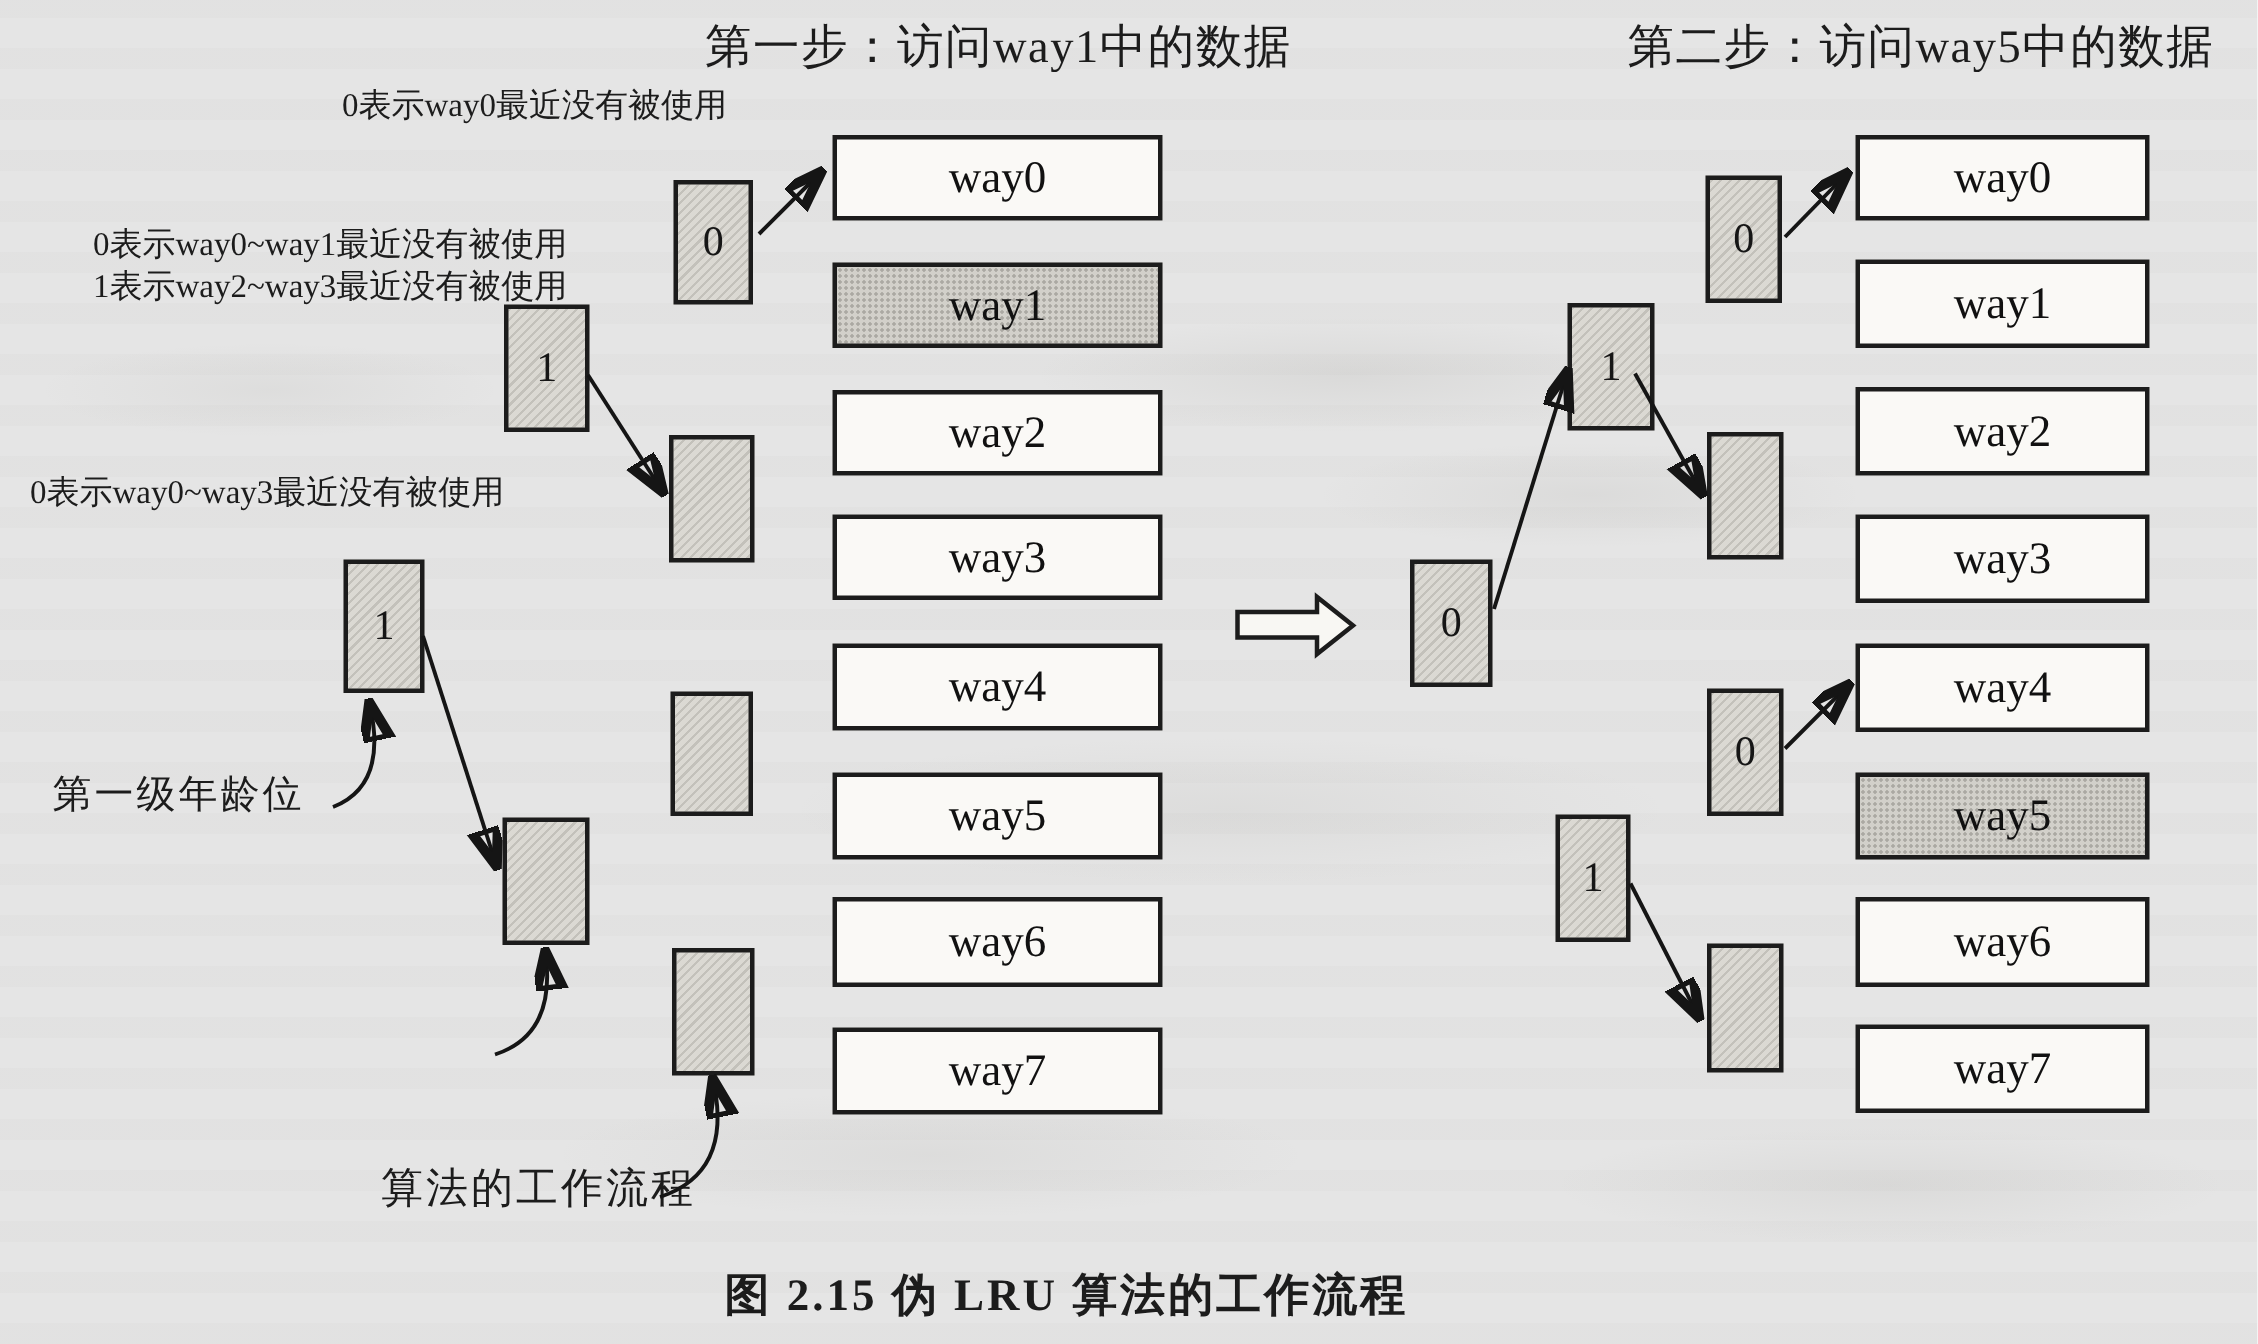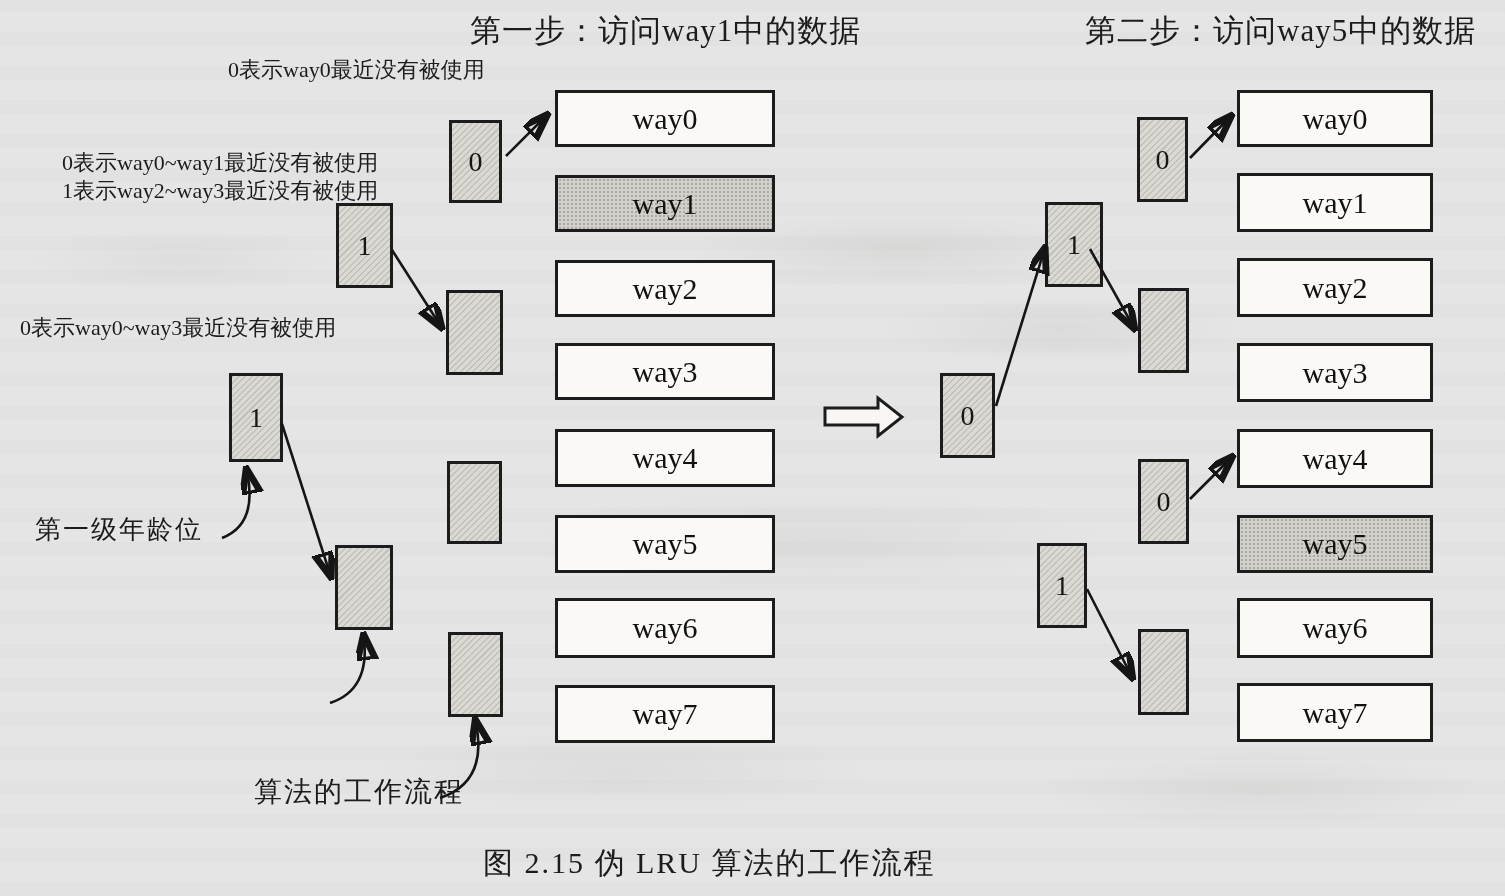--- a/index.html
+++ b/index.html
@@ -36,21 +36,21 @@
     font-size:30px;color:#111;
   }
   .way.shaded{
     background-color:#d2d0ca;
     background-image:radial-gradient(rgba(80,78,72,.30) 1px, rgba(0,0,0,0) 1.3px);
     background-size:4px 4px;
   }
   .note{position:absolute;z-index:3;font-size:22px;line-height:28px;white-space:nowrap;}
   .ptr-label{position:absolute;z-index:3;font-size:26px;white-space:nowrap;letter-spacing:2px;}
   .title{position:absolute;z-index:3;font-size:31px;white-space:nowrap;letter-spacing:1px;}
-  .caption{position:absolute;z-index:3;font-size:30px;font-weight:normal;white-space:nowrap;letter-spacing:2px;}
+  .caption{position:absolute;z-index:3;font-size:30px;font-weight:bold;white-space:nowrap;letter-spacing:2px;}
   .arrows{position:absolute;inset:0;z-index:4;pointer-events:none;}
   .arrows line,.arrows path{stroke:#151515;stroke-width:2.6;fill:none;}
   .arrows .bigarrow{fill:#f8f7f3;stroke:#1c1c1c;stroke-width:3;}
 </style>
 </head>
 <body>
 
 <div class="canvas">
 
   <div class="title" style="left:470px;top:10px;">第一步：访问way1中的数据</div>

